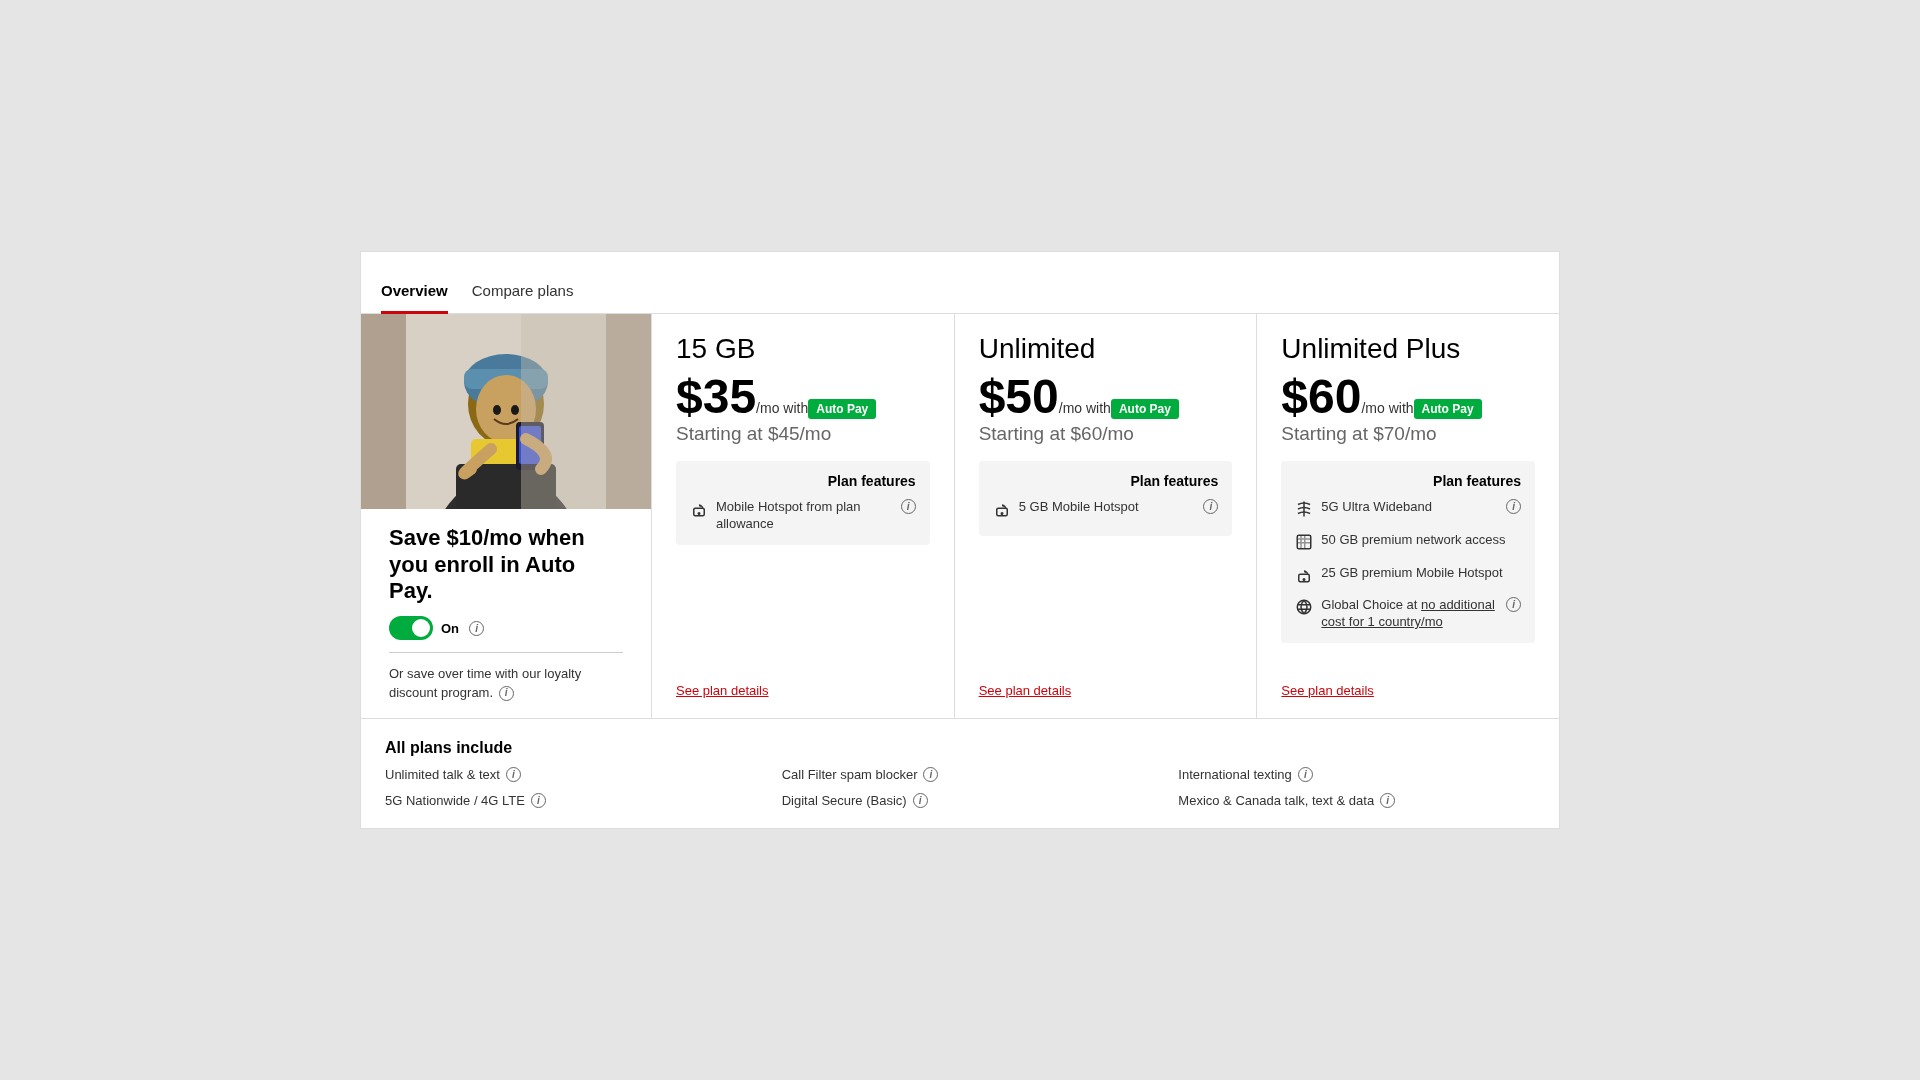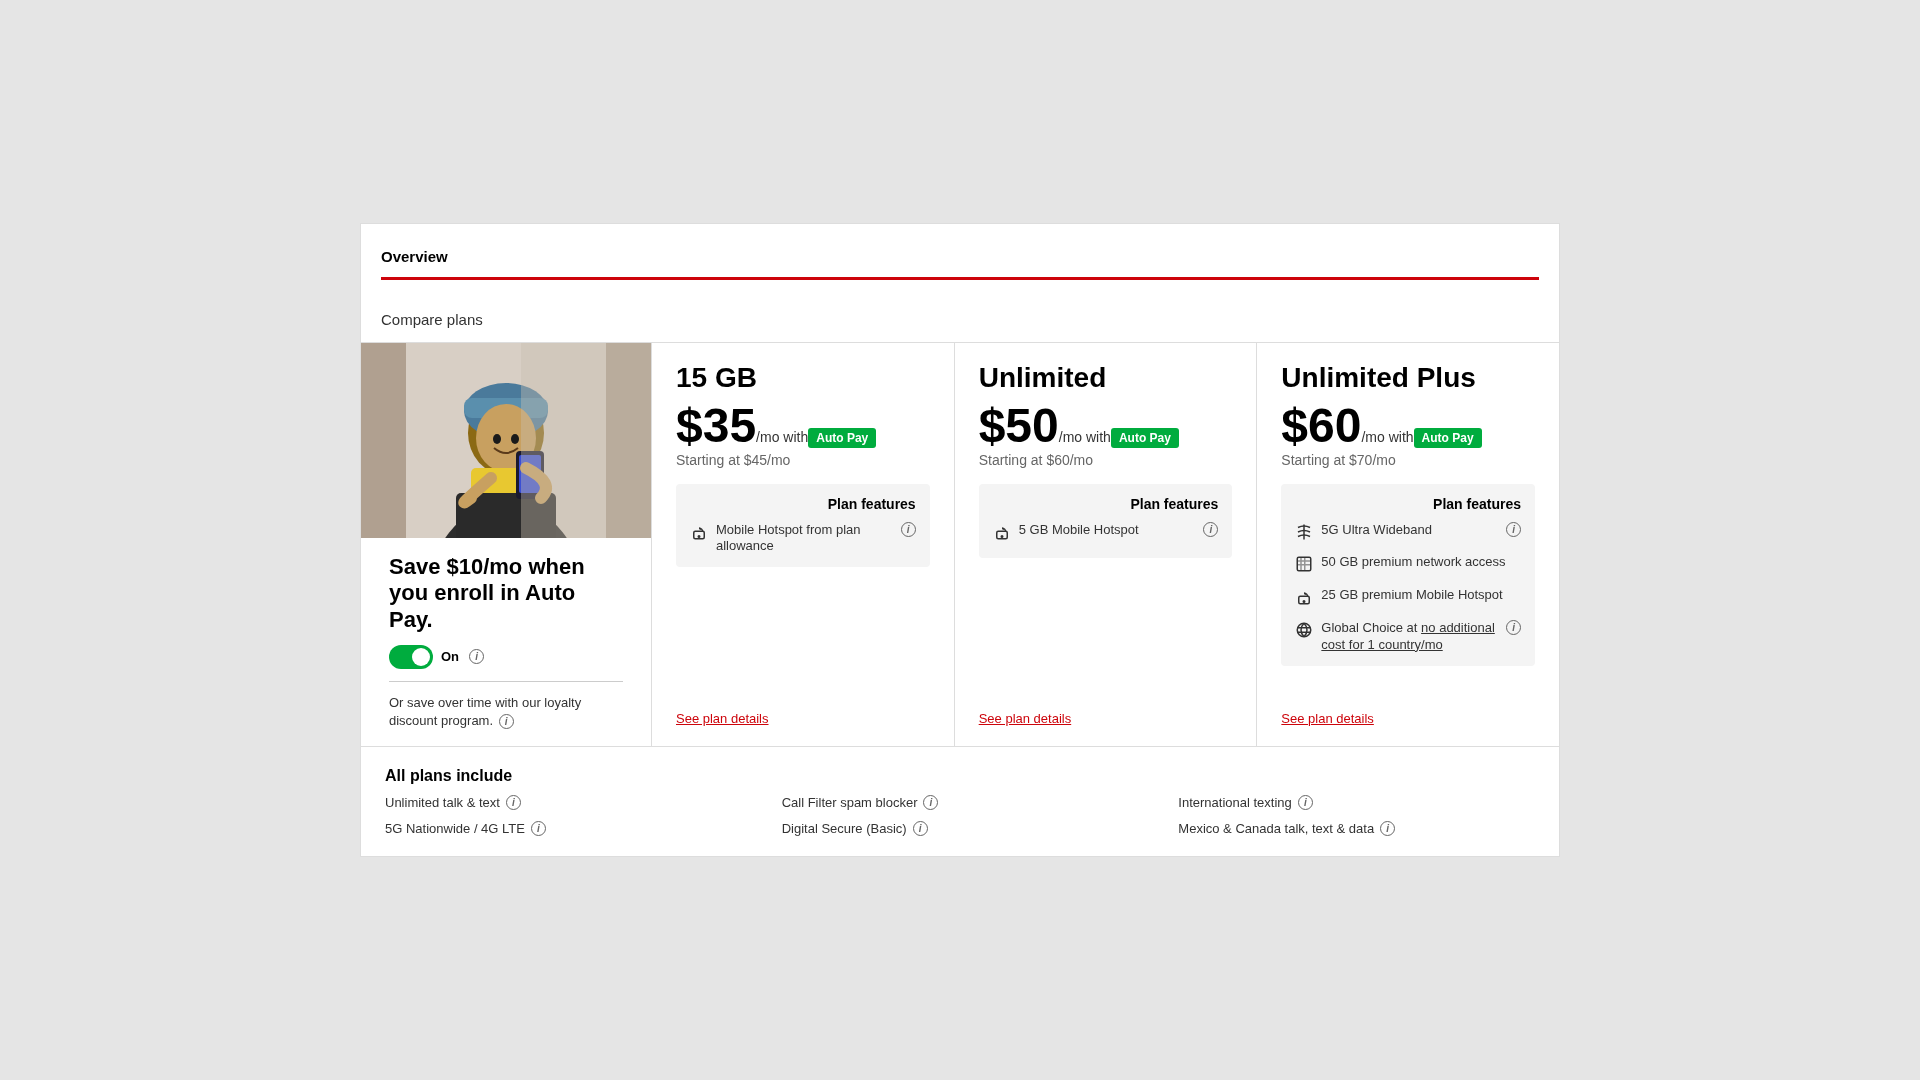--- a/index.html
+++ b/index.html
@@ -14,24 +14,23 @@
     .page-container {
       background: #fff;
       width: 1200px;
       padding: 0 0 0 0;
       border: 1px solid #ddd;
     }
 
     
     .tabs {
       display: flex;
-      padding: 16px 20px 0;
+      padding: 22px 20px 0;
       border-bottom: 1px solid #ddd;
       gap: 24px;
-      flex-direction: column;
     }
     .tab {
       padding: 8px 0 12px;
       font-size: 15px;
       cursor: pointer;
       color: #333;
       border-bottom: 3px solid transparent;
       margin-bottom: -1px;
     }
     .tab.active {
@@ -138,21 +137,21 @@
       padding: 20px 24px;
       border-right: 1px solid #ddd;
       display: flex;
       flex-direction: column;
     }
     .plan-col:last-child {
       border-right: none;
     }
     .plan-name {
       font-size: 28px;
-      font-weight: 700;
+      font-weight: 400;
       color: #000;
       margin-bottom: 8px;
       line-height: 1.1;
     }
     .price-row {
       display: flex;
       align-items: baseline;
       gap: 0;
       margin-bottom: 2px;
       flex-wrap: wrap;
@@ -170,21 +169,21 @@
     .autopay-badge {
       background: #00ac3e;
       color: #fff;
       font-size: 12px;
       font-weight: 700;
       padding: 3px 8px;
       border-radius: 3px;
       white-space: nowrap;
     }
     .starting-at {
-      font-size: 14px;
+      font-size: 19px;
       color: #666;
       margin-bottom: 16px;
     }
 
     
     .features-box {
       background: #f4f4f4;
       border-radius: 4px;
       padding: 12px 14px;
       margin-bottom: 16px;

